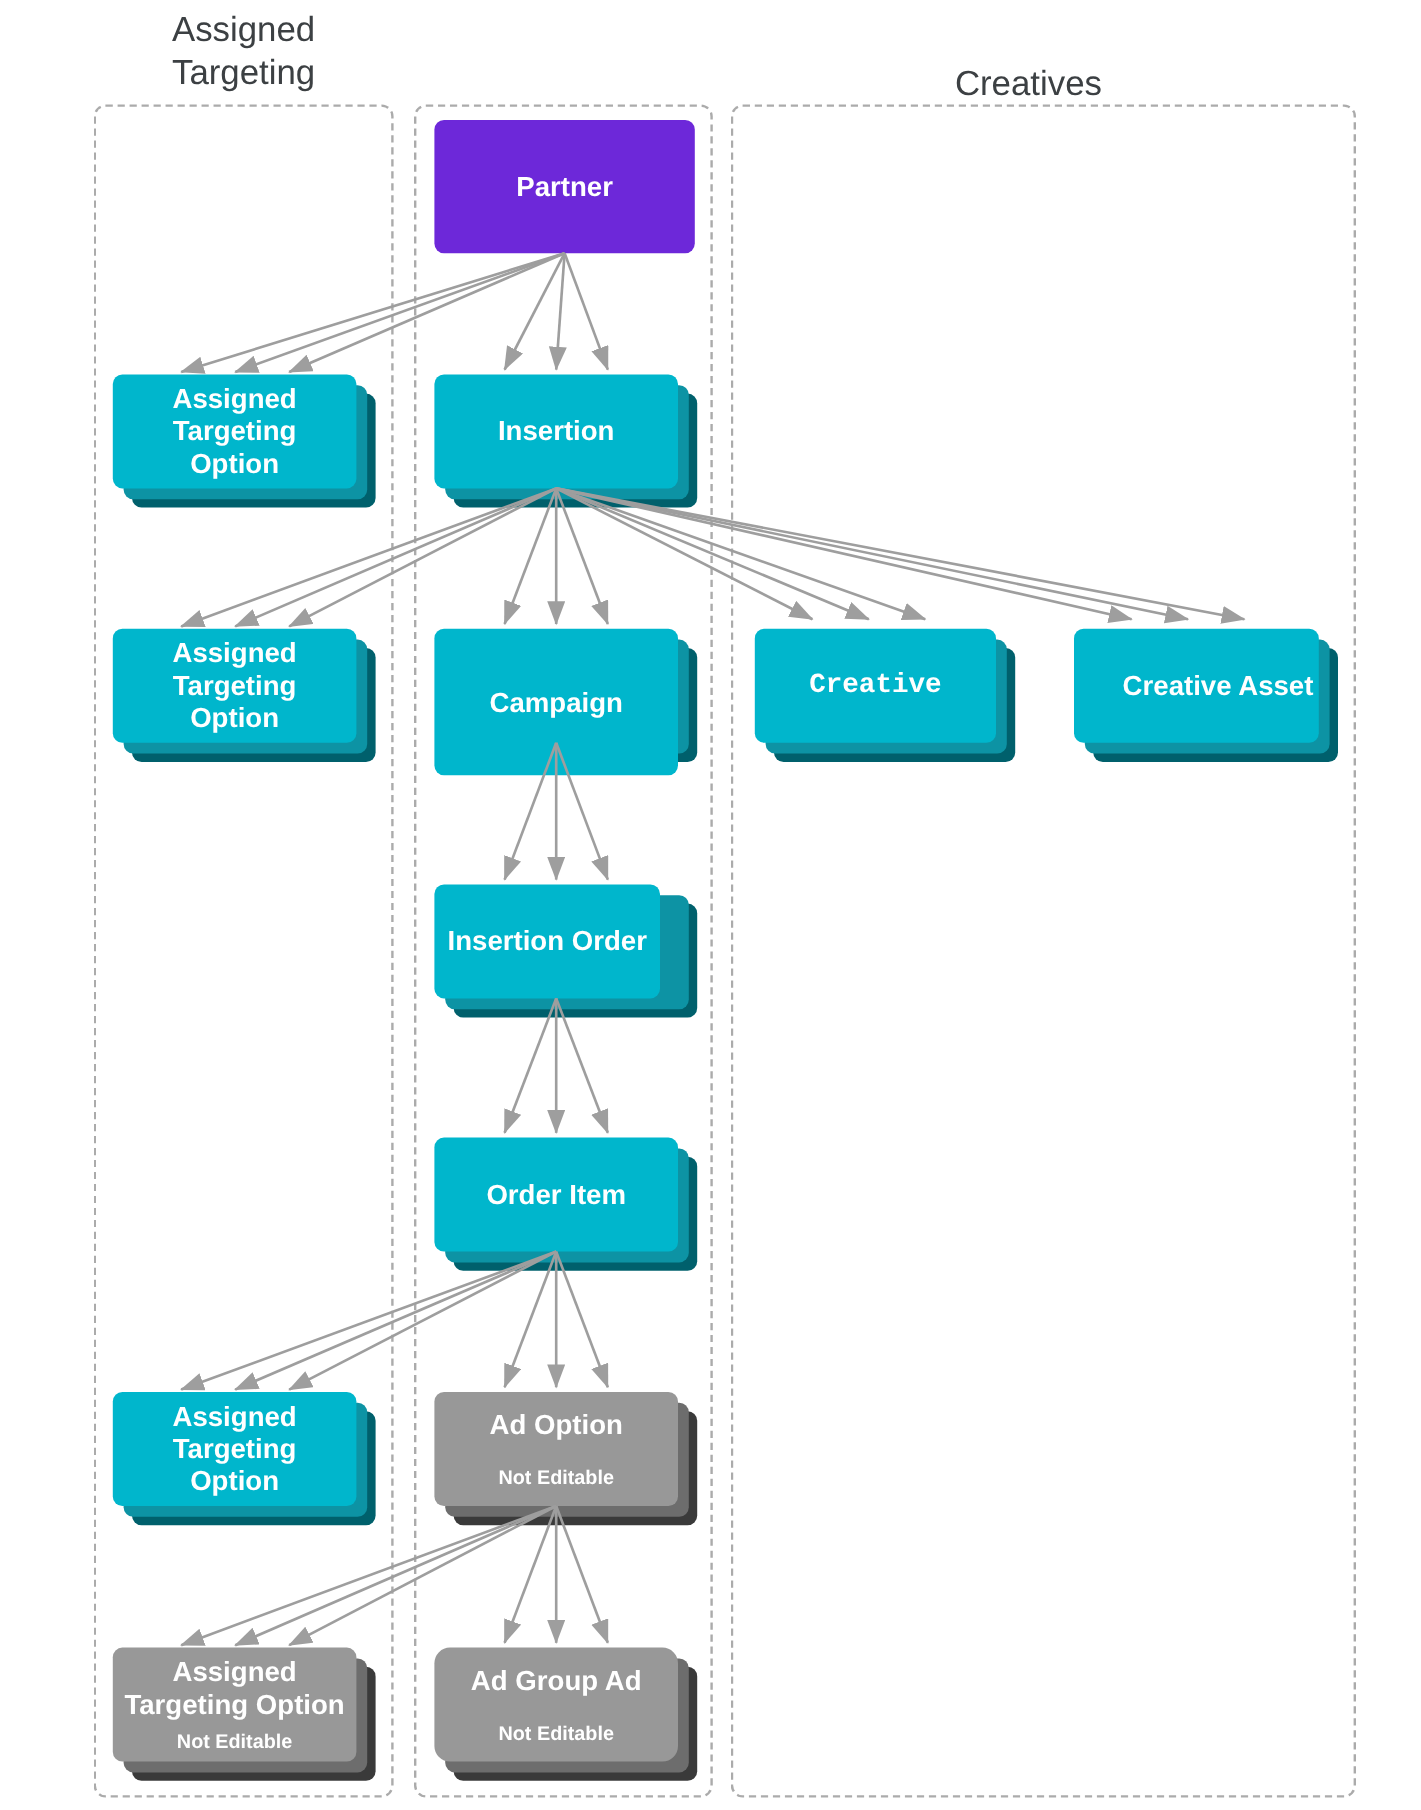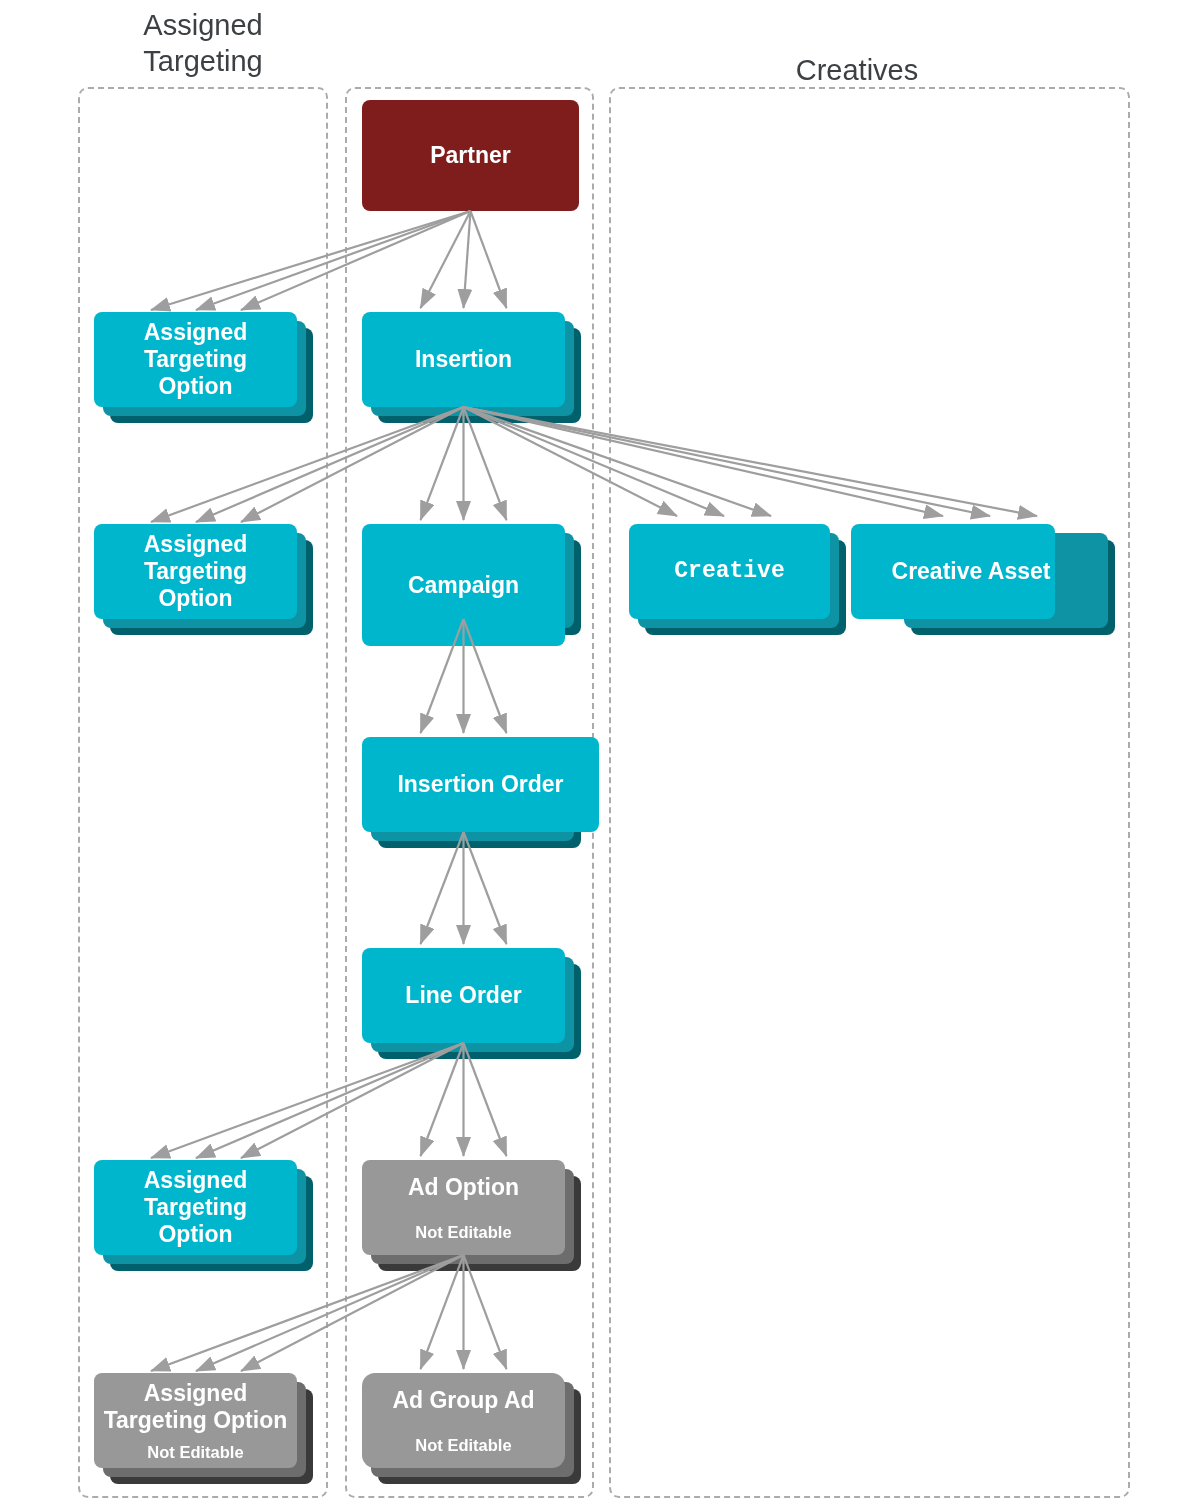--- a/index.html
+++ b/index.html
@@ -46,21 +46,21 @@
       <div class="container-box" style="left: 66px; top: 87px; width: 250px; height: 1411px; border-color: rgb(171, 171, 171);"></div>
       <div class="container-box" style="left: 333px; top: 87px; width: 249px; height: 1411px; border-color: rgb(171, 171, 171);"></div>
       <div class="container-box" style="left: 597px; top: 87px; width: 521px; height: 1411px; border-color: rgb(171, 171, 171);"></div>
     </div>
 
   <div class="heading heading-0">Assigned
 Targeting</div>
   <div class="heading heading-2">Creatives</div>
 
   <div id="nodes">
-      <div class="node" style="left: 350px; top: 100px; width: 217px; height: 111px; background: #7f1d1d;">
+      <div class="node" style="left: 350px; top: 100px; width: 217px; height: 111px; background: #6d28d9;">
         <span class="title">Partner</span>
       </div>
       <div class="layer" style="left: 98px; top: 328px; width: 203px; height: 95px; background: rgb(0, 96, 108);"></div>
       <div class="layer" style="left: 91px; top: 321px; width: 203px; height: 95px; background: rgb(13, 147, 164);"></div>
       <div class="node" style="left: 82px; top: 312px; width: 203px; height: 95px; background: rgb(0, 182, 204);">
         <span class="title">Assigned
 Targeting
 Option</span>
       </div>
       <div class="layer" style="left: 366px; top: 328px; width: 203px; height: 95px; background: rgb(0, 96, 108);"></div>
@@ -80,32 +80,32 @@
       <div class="node" style="left: 350px; top: 524px; width: 203px; height: 122px; background: rgb(0, 182, 204);">
         <span class="title">Campaign</span>
       </div>
       <div class="layer" style="left: 633px; top: 540px; width: 201px; height: 95px; background: rgb(0, 96, 108);"></div>
       <div class="layer" style="left: 626px; top: 533px; width: 201px; height: 95px; background: rgb(13, 147, 164);"></div>
       <div class="node" style="left: 617px; top: 524px; width: 201px; height: 95px; background: rgb(0, 182, 204); font-family: Liberation Mono, monospace;">
         <span class="title">Creative</span>
       </div>
       <div class="layer" style="left: 899px; top: 540px; width: 204px; height: 95px; background: rgb(0, 96, 108);"></div>
       <div class="layer" style="left: 892px; top: 533px; width: 204px; height: 95px; background: rgb(13, 147, 164);"></div>
-      <div class="node" style="left: 839px; top: 524px; width: 204px; height: 95px; background: rgb(0, 182, 204); padding-left: 36px;">
+      <div class="node" style="left: 883px; top: 524px; width: 204px; height: 95px; background: rgb(0, 182, 204); padding-left: 36px;">
         <span class="title">Creative Asset</span>
       </div>
       <div class="layer" style="left: 366px; top: 753px; width: 203px; height: 95px; background: rgb(0, 96, 108);"></div>
       <div class="layer" style="left: 359px; top: 746px; width: 203px; height: 95px; background: rgb(13, 147, 164);"></div>
-      <div class="node" style="left: 350px; top: 737px; width: 237px; height: 95px; background: rgb(0, 182, 204);">
+      <div class="node" style="left: 350px; top: 737px; width: 188px; height: 95px; background: rgb(0, 182, 204);">
         <span class="title">Insertion Order</span>
       </div>
       <div class="layer" style="left: 366px; top: 964px; width: 203px; height: 95px; background: rgb(0, 96, 108);"></div>
       <div class="layer" style="left: 359px; top: 957px; width: 203px; height: 95px; background: rgb(13, 147, 164);"></div>
       <div class="node" style="left: 350px; top: 948px; width: 203px; height: 95px; background: rgb(0, 182, 204);">
-        <span class="title">Line Order</span>
+        <span class="title">Order Item</span>
       </div>
       <div class="layer" style="left: 98px; top: 1176px; width: 203px; height: 95px; background: rgb(0, 96, 108);"></div>
       <div class="layer" style="left: 91px; top: 1169px; width: 203px; height: 95px; background: rgb(13, 147, 164);"></div>
       <div class="node" style="left: 82px; top: 1160px; width: 203px; height: 95px; background: rgb(0, 182, 204);">
         <span class="title">Assigned
 Targeting
 Option</span>
       </div>
       <div class="layer" style="left: 366px; top: 1176px; width: 203px; height: 95px; background: rgb(58, 58, 58);"></div>
       <div class="layer" style="left: 359px; top: 1169px; width: 203px; height: 95px; background: rgb(109, 109, 109);"></div>

